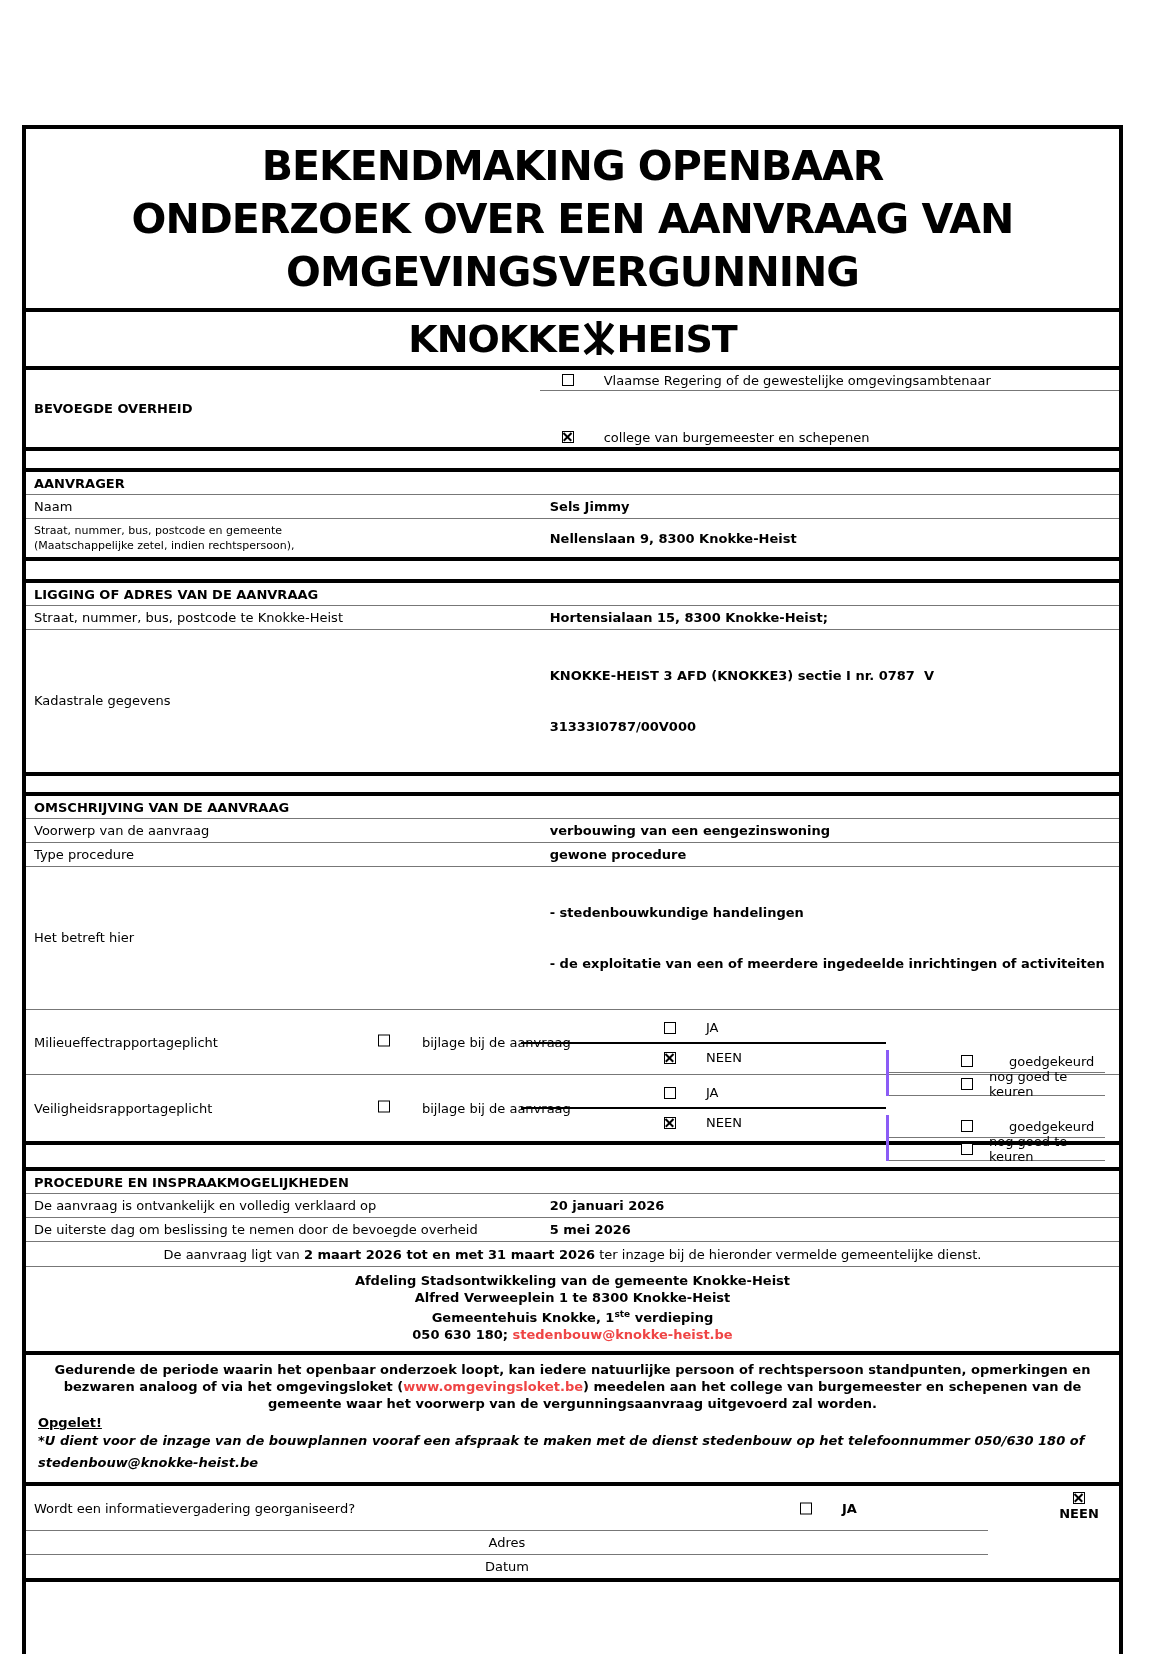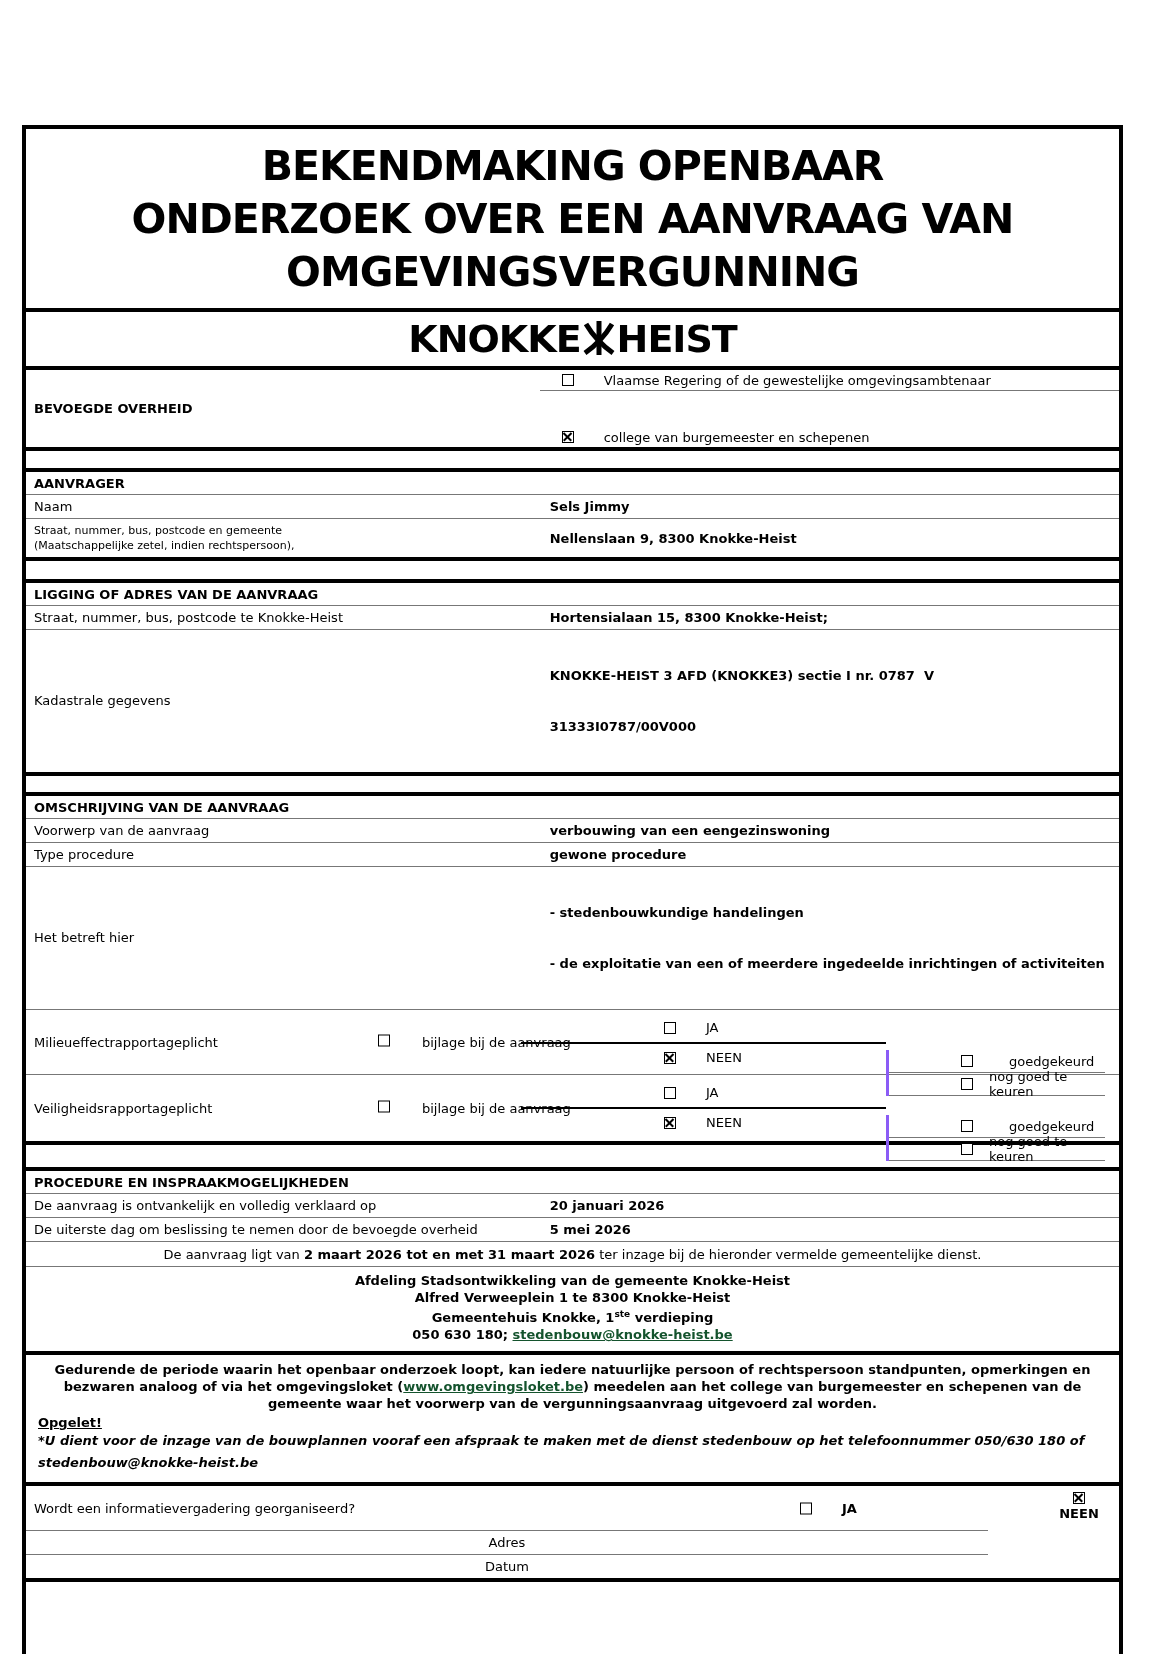--- a/index.html
+++ b/index.html
@@ -54,21 +54,21 @@
   .rap-sub{position:absolute;left:860px;right:14px;top:0;border-left:3px solid #8b5cf6;margin-top:40px;}
   .rap-sub-row{height:22px;display:flex;align-items:center;border-bottom:1px solid #777;}
   .rap-sub-row .cb{margin-left:72px;}
   .gap38{margin-left:36px;} .gap18{margin-left:16px;}
 
   
   .inzage-row{text-align:center;padding:4px 16px 3px;border-bottom:1px solid #777;line-height:17px;}
   .bold{font-weight:bold;}
   .dienst{text-align:center;font-weight:bold;padding:5px 0 8px;line-height:17px;}
   .dienst sup{font-size:9px;}
-  a.link{color:#14532d;text-decoration:underline;cursor:pointer;}
+  a.link{color:#ef4444;cursor:pointer;}
   .sec-procedure{border-bottom:4px solid #000;}
 
   
   .sec-bezwaar{border-bottom:4px solid #000;padding:6px 12px 8px;}
   .bz-para{font-weight:bold;text-align:center;line-height:17px;}
   .bz-opgelet{font-weight:bold;text-decoration:underline;margin-top:3px;}
   .bz-note{font-weight:bold;font-style:italic;line-height:22px;}
 
   
   .sec-info{border-bottom:4px solid #000;}

